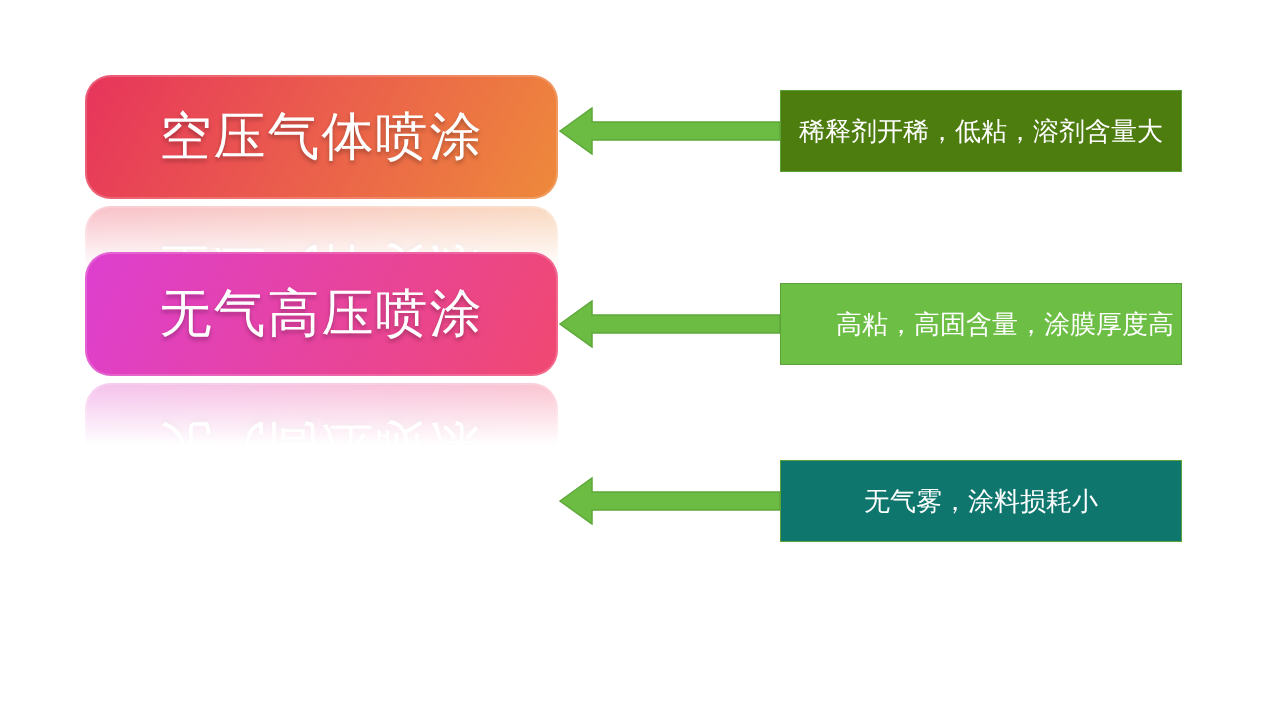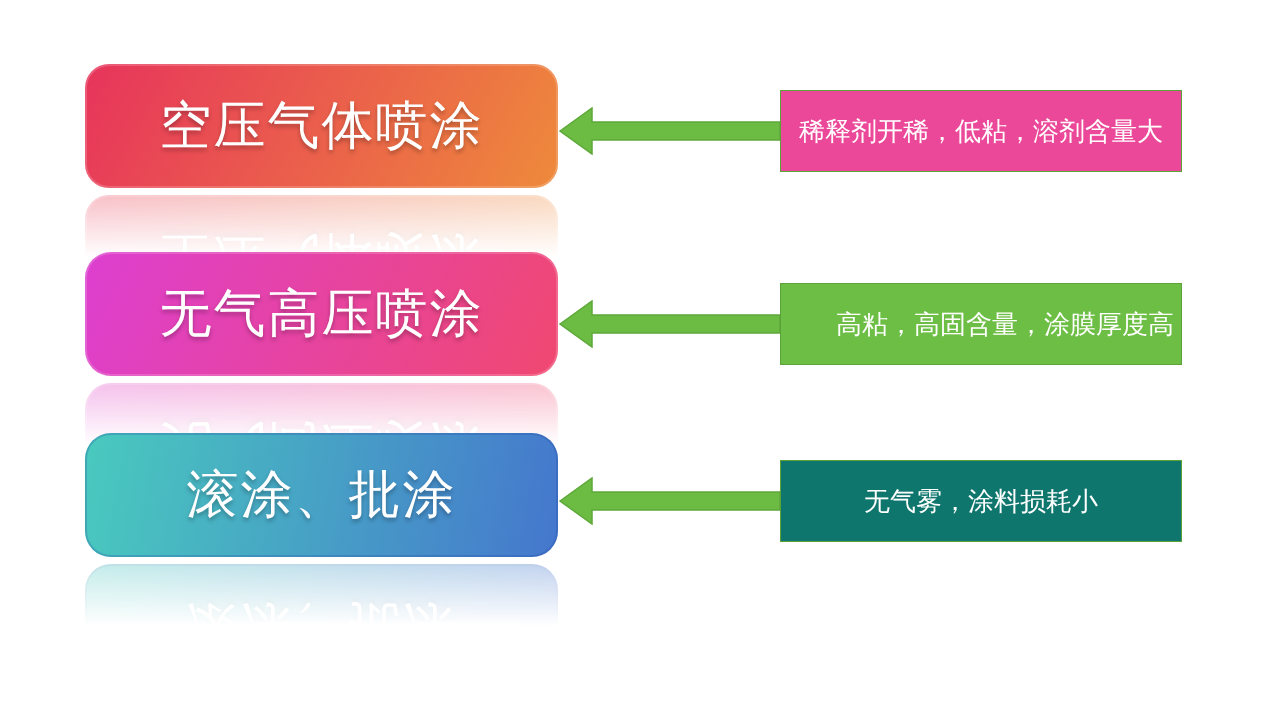--- a/index.html
+++ b/index.html
@@ -22,21 +22,21 @@
     display: flex;
     align-items: center;
     justify-content: center;
     color: #ffffff;
     font-size: 52px;
     letter-spacing: 2px;
     text-shadow: 0 3px 4px rgba(0,0,0,0.28);
     box-shadow: inset 0 0 0 2px rgba(255,255,255,0.18);
     -webkit-box-reflect: below 7px linear-gradient(to bottom, rgba(0,0,0,0) 50%, rgba(0,0,0,0.33) 100%);
   }
-  .method-box.row-0 { top: 64px;  background: linear-gradient(118deg, #e7345c, #ee8a3b); border-radius: 24px; }
+  .method-box.row-0 { top: 75px;  background: linear-gradient(118deg, #e7345c, #ee8a3b); }
   .method-box.row-1 { top: 252px; background: linear-gradient(115deg, #dd3fd0, #f04870); font-family: Liberation Mono, monospace; }
   .method-box.row-2 { top: 433px; background: linear-gradient(100deg, #49cabe, #4577cd); box-shadow: inset 0 0 0 2px rgba(30,70,160,0.25); }
   
   .arrow {
     position: absolute;
     left: 559px;
     width: 222px;
     height: 48px;
   }
   .arrow.row-0 { top: 107px; }
@@ -69,39 +69,36 @@
 <div class="canvas">
 
   <div class="method-box row-0" style="background: linear-gradient(118deg, rgb(231, 52, 92), rgb(238, 138, 59));">
     <span>空压气体喷涂</span>
   </div>
   <div class="arrow row-0">
     <svg viewBox="0 0 222 48" preserveAspectRatio="none">
       <polygon points="1,24 33,1 33,15 221,15 221,33 33,33 33,47" fill="#6cbc44" stroke="#5ea83a" stroke-width="1.5"></polygon>
     </svg>
   </div>
-  <div class="note-box row-0" style="background-color: #ec4899; border-color: rgb(91, 162, 56);">
+  <div class="note-box row-0" style="background-color: #4d7c0f; border-color: rgb(91, 162, 56);">
     <span>稀释剂开稀，低粘，溶剂含量大</span>
   </div>
 
   <div class="method-box row-1" style="background: linear-gradient(115deg, rgb(221, 63, 208), rgb(240, 72, 112));">
     <span>无气高压喷涂</span>
   </div>
   <div class="arrow row-1">
     <svg viewBox="0 0 222 48" preserveAspectRatio="none">
       <polygon points="1,24 33,1 33,15 221,15 221,33 33,33 33,47" fill="#6cbc44" stroke="#5ea83a" stroke-width="1.5"></polygon>
     </svg>
   </div>
   <div class="note-box row-1" style="background-color: rgb(109, 190, 69); border-color: rgb(91, 162, 56); padding-left: 48px;">
     <span>高粘，高固含量，涂膜厚度高</span>
   </div>
 
-  <div class="method-box row-2" style="background: linear-gradient(100deg, rgb(73, 202, 190), rgb(69, 119, 205));">
-    <span>滚涂、批涂</span>
-  </div>
   <div class="arrow row-2">
     <svg viewBox="0 0 222 48" preserveAspectRatio="none">
       <polygon points="1,24 33,1 33,15 221,15 221,33 33,33 33,47" fill="#6cbc44" stroke="#5ea83a" stroke-width="1.5"></polygon>
     </svg>
   </div>
   <div class="note-box row-2" style="background-color: #0f766e; border-color: rgb(91, 162, 56);">
     <span>无气雾，涂料损耗小</span>
   </div>
 
 </div>

